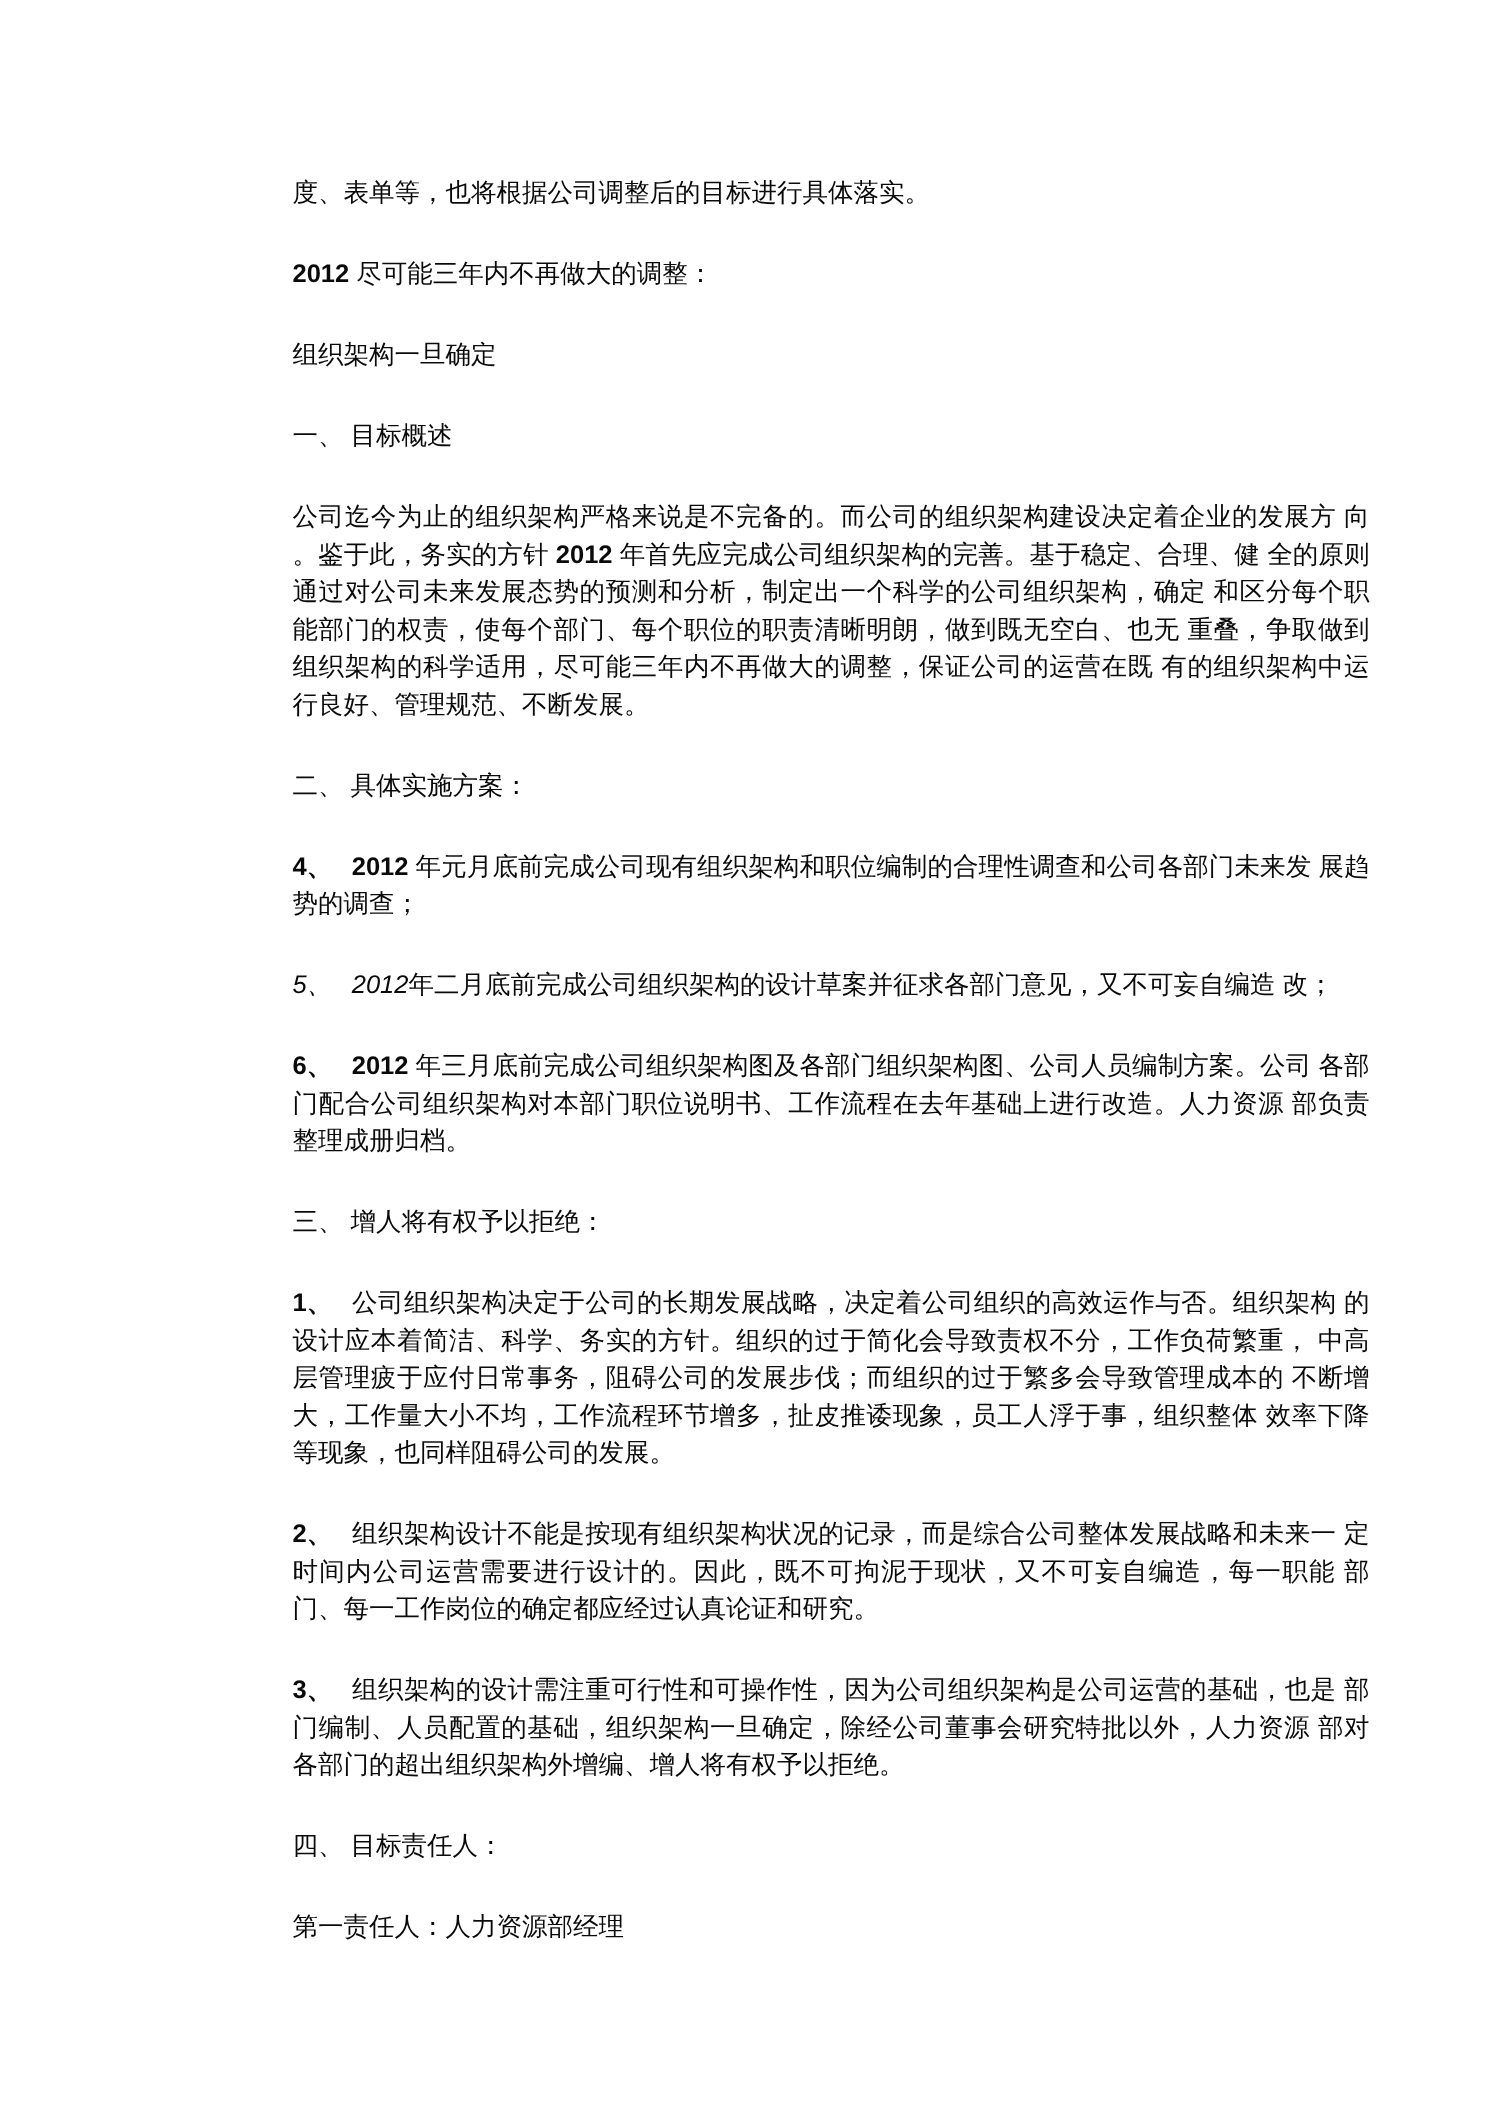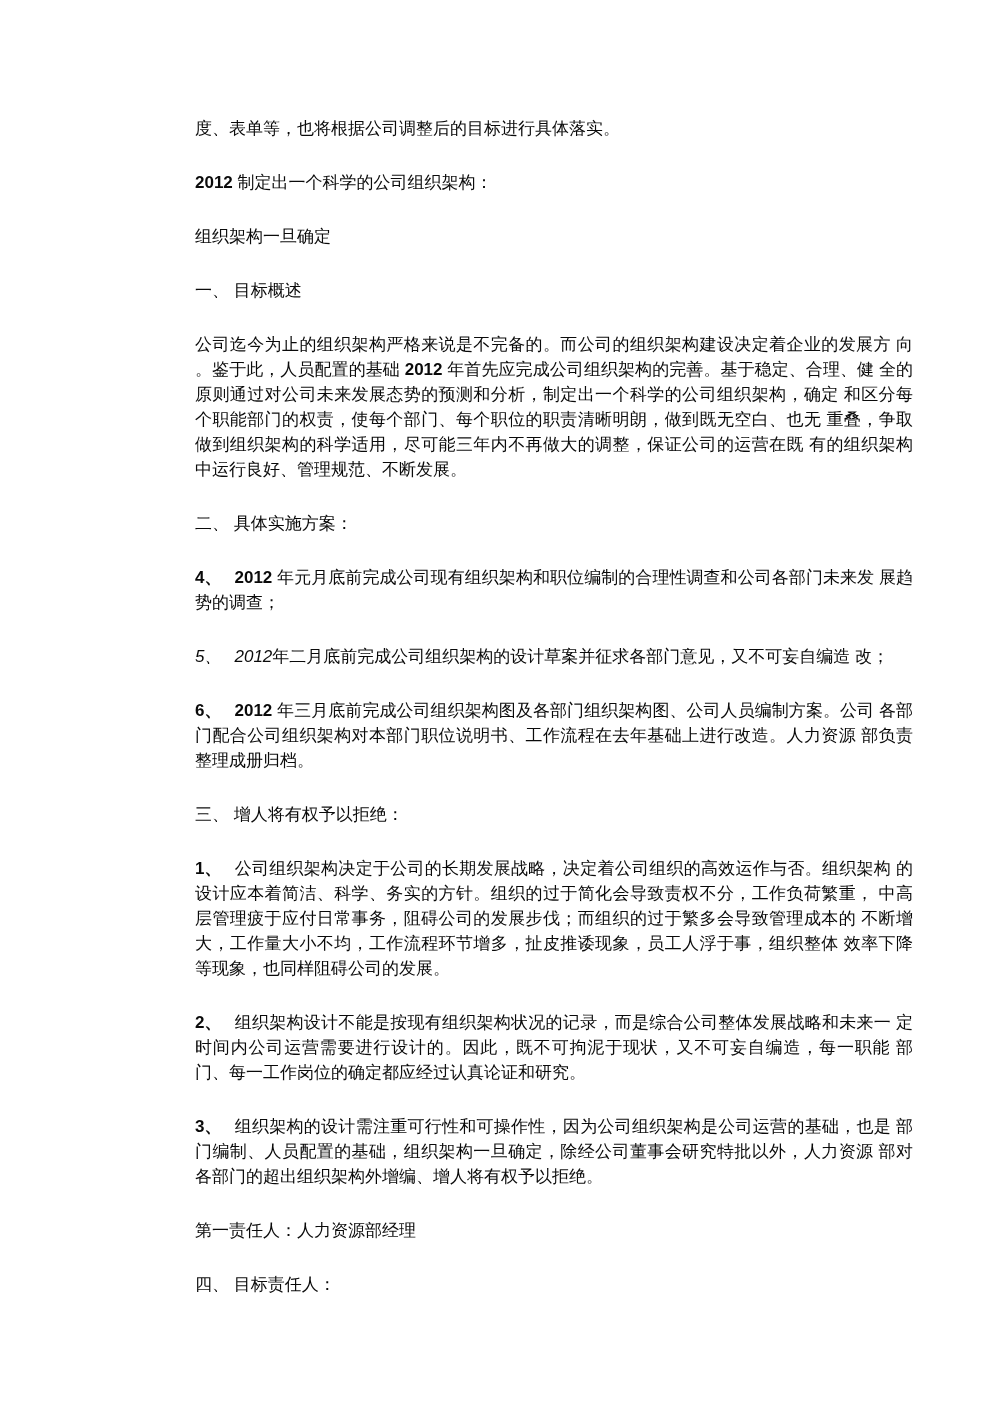--- a/index.html
+++ b/index.html
@@ -34,33 +34,33 @@
 </head>
 <body>
 
 <div class="page">
 
   <p class="para">
     <span class="run">度、表单等，也将根据公司调整后的目标进行具体落实。</span>
   </p>
 
   <p class="para">
-    <span class="run b">2012</span><span class="run"> 制定出一个科学的公司组织架构：</span>
+    <span class="run b">2012</span><span class="run"> 尽可能三年内不再做大的调整：</span>
   </p>
 
   <p class="para">
     <span class="run">组织架构一旦确定</span>
   </p>
 
   <p class="para">
     <span class="run">一、 目标概述</span>
   </p>
 
   <p class="para">
-    <span class="run">公司迄今为止的组织架构严格来说是不完备的。而公司的组织架构建设决定着企业的发展方 向 。鉴于此，人员配置的基础 </span><span class="run b">2012</span><span class="run"> 年首先应完成公司组织架构的完善。基于稳定、合理、健 全的原则通过对公司未来发展态势的预测和分析，制定出一个科学的公司组织架构，确定 和区分每个职能部门的权责，使每个部门、每个职位的职责清晰明朗，做到既无空白、也无 重叠，争取做到组织架构的科学适用，尽可能三年内不再做大的调整，保证公司的运营在既 有的组织架构中运行良好、管理规范、不断发展。</span>
+    <span class="run">公司迄今为止的组织架构严格来说是不完备的。而公司的组织架构建设决定着企业的发展方 向 。鉴于此，务实的方针 </span><span class="run b">2012</span><span class="run"> 年首先应完成公司组织架构的完善。基于稳定、合理、健 全的原则通过对公司未来发展态势的预测和分析，制定出一个科学的公司组织架构，确定 和区分每个职能部门的权责，使每个部门、每个职位的职责清晰明朗，做到既无空白、也无 重叠，争取做到组织架构的科学适用，尽可能三年内不再做大的调整，保证公司的运营在既 有的组织架构中运行良好、管理规范、不断发展。</span>
   </p>
 
   <p class="para">
     <span class="run">二、 具体实施方案：</span>
   </p>
 
   <p class="para">
     <span class="run b marker">4、</span><span class="run b">2012</span><span class="run"> 年元月底前完成公司现有组织架构和职位编制的合理性调查和公司各部门未来发 展趋势的调查；</span>
   </p>
 
@@ -82,20 +82,20 @@
 
   <p class="para">
     <span class="run b marker">2、</span><span class="run">组织架构设计不能是按现有组织架构状况的记录，而是综合公司整体发展战略和未来一 定时间内公司运营需要进行设计的。因此，既不可拘泥于现状，又不可妄自编造，每一职能 部门、每一工作岗位的确定都应经过认真论证和研究。</span>
   </p>
 
   <p class="para">
     <span class="run b marker">3、</span><span class="run">组织架构的设计需注重可行性和可操作性，因为公司组织架构是公司运营的基础，也是 部门编制、人员配置的基础，组织架构一旦确定，除经公司董事会研究特批以外，人力资源 部对各部门的超出组织架构外增编、增人将有权予以拒绝。</span>
   </p>
 
   <p class="para">
-    <span class="run">第一责任人：人力资源部经理</span>
+    <span class="run">四、 目标责任人：</span>
   </p>
 
   <p class="para">
-    <span class="run">四、 目标责任人：</span>
+    <span class="run">第一责任人：人力资源部经理</span>
   </p>
 
 </div>
 
 </body></html>

